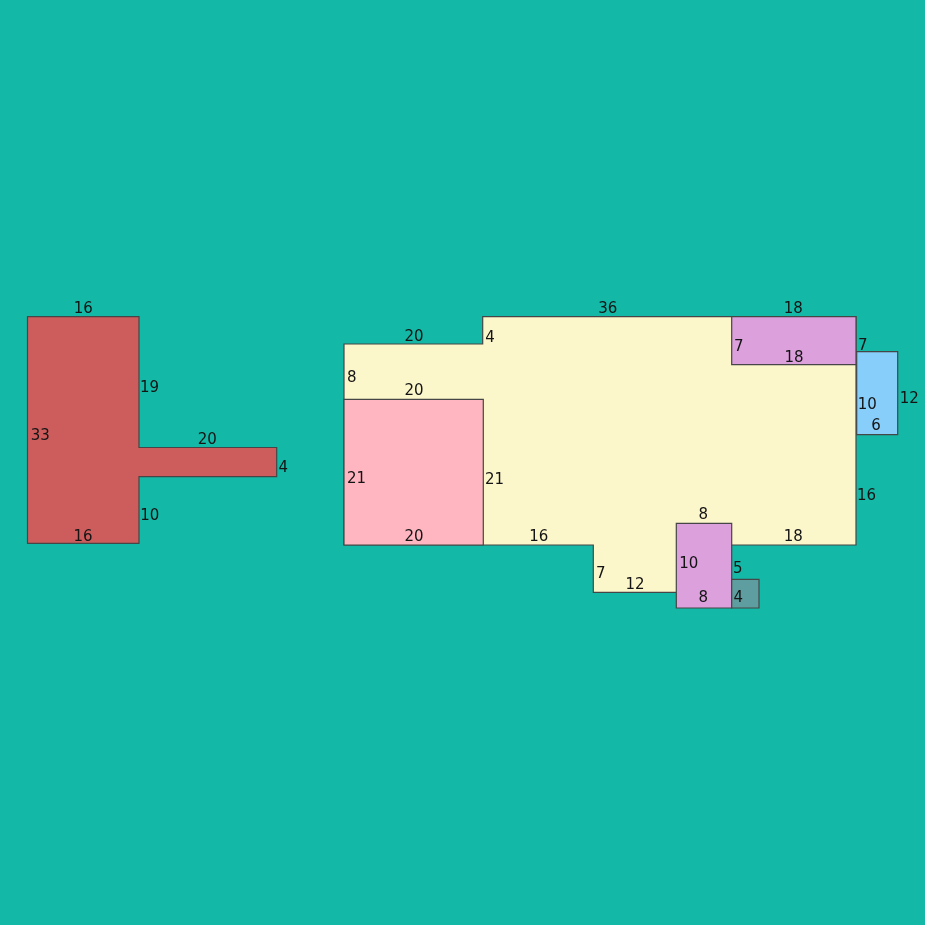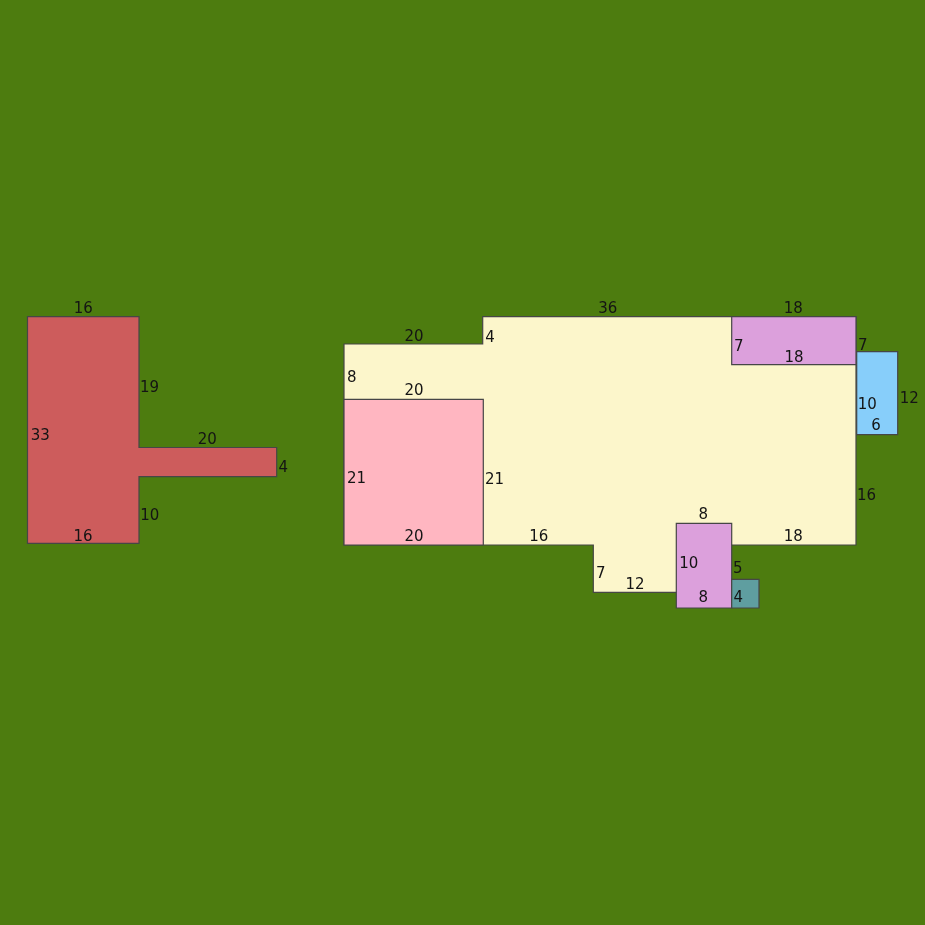--- a/index.html
+++ b/index.html
@@ -4,21 +4,21 @@
 <style>
   html, body {
     margin: 0;
     padding: 0;
     background: #ffffff;
   }
   .stage {
     position: relative;
     width: 925px;
     height: 925px;
-    background: #4d7c0f;
+    background: #14b8a6;
     overflow: hidden;
   }
   svg.diagram {
     position: absolute;
     left: 0;
     top: 0;
     display: block;
   }
   svg.diagram polygon {
     stroke-linejoin: miter;

